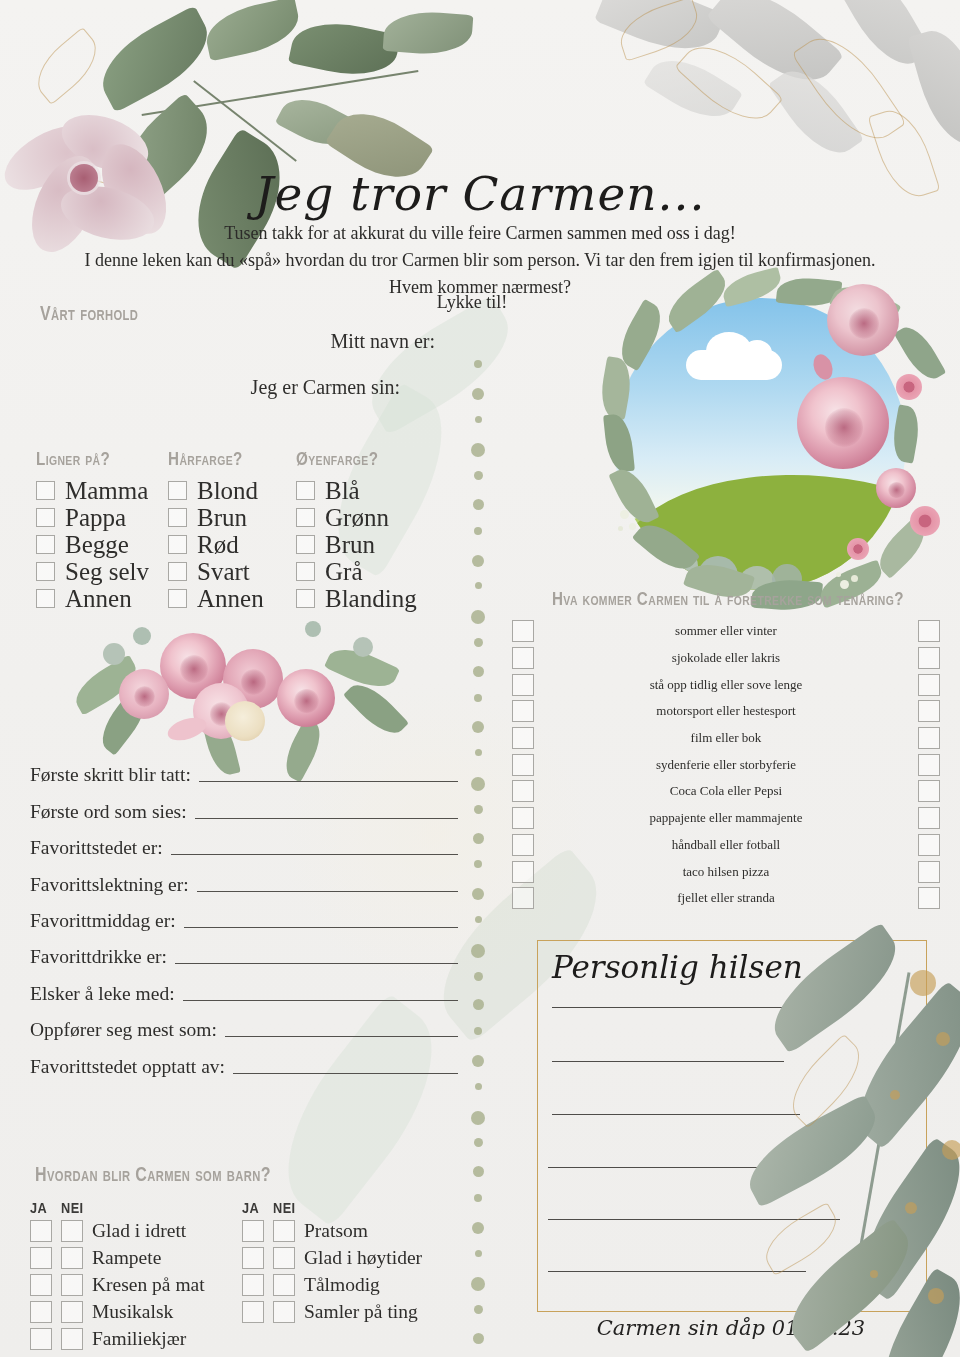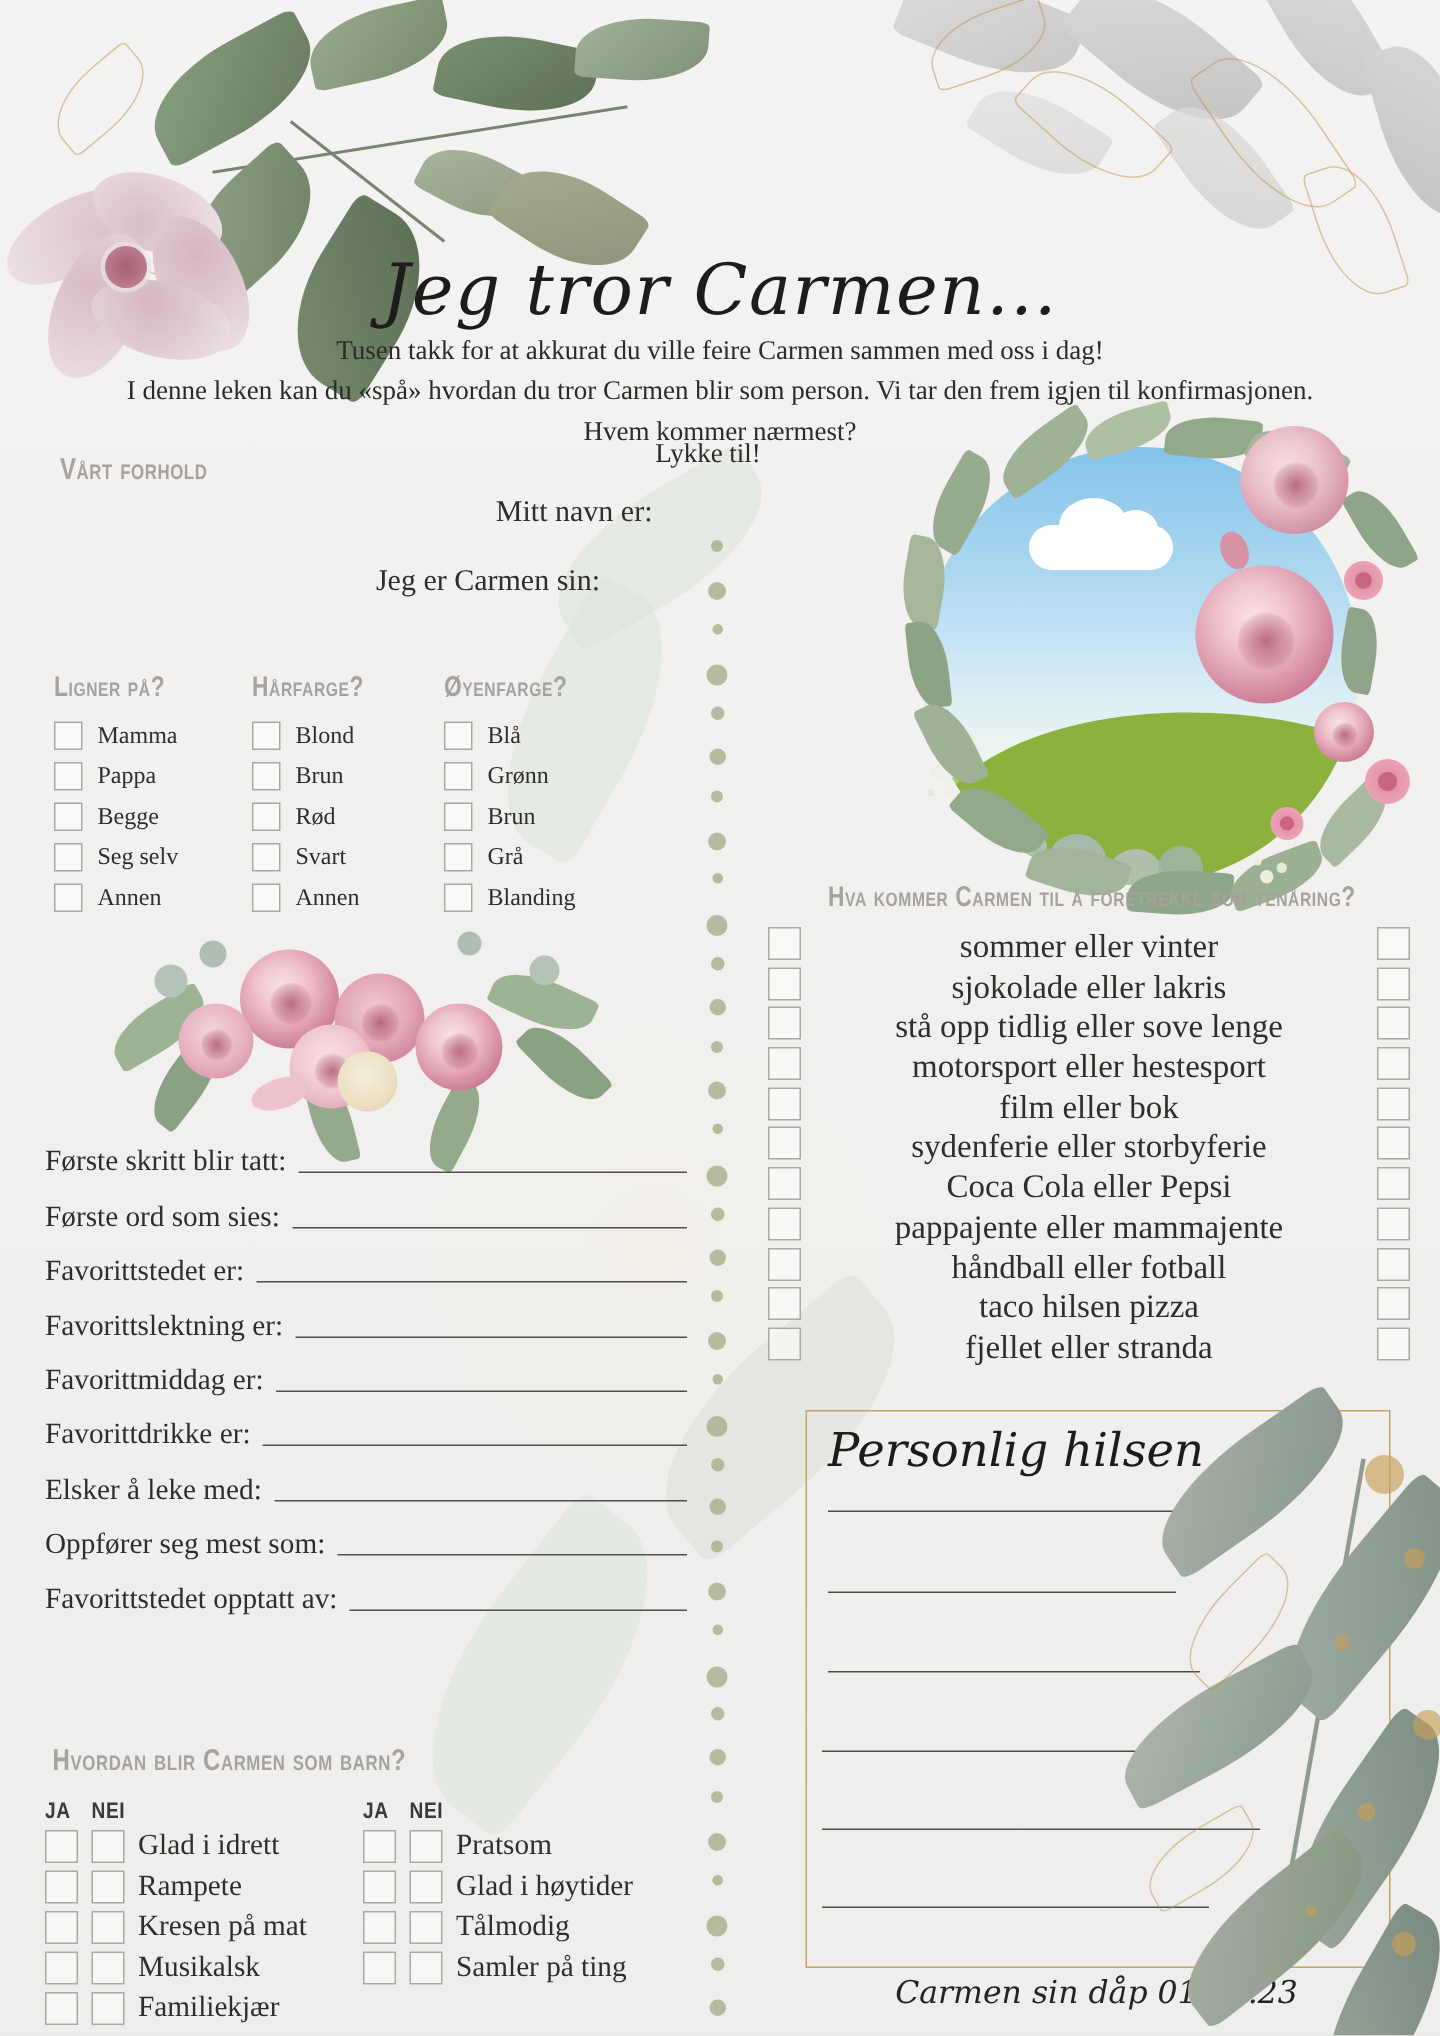--- a/index.html
+++ b/index.html
@@ -14,22 +14,22 @@
   .shead{font-family:"Liberation Sans",sans-serif;font-variant:small-caps;font-weight:700;color:#a6a29c;letter-spacing:.5px;}
   .cond{display:inline-block;transform:scaleX(.8);transform-origin:left center;white-space:nowrap;}
   .cond.center{transform-origin:center center;}
   .yn{font-family:"Liberation Sans",sans-serif;font-weight:700;color:#3b3a38;font-size:15px;letter-spacing:.5px;
       display:inline-block;transform:scaleX(.85);transform-origin:left center;}
   
   .cb{width:17px;height:17px;border:1.2px solid #a9a8a4;background:rgba(255,255,255,.55);display:inline-block;flex:none;}
   .cb.lg{width:20px;height:20px;}
   .write-line{flex:1;border-bottom:1.4px solid #53514d;height:1em;margin-left:8px;}
   .field-row{display:flex;align-items:flex-end;font-size:20px;flex-direction:column;}
-  .opt-row{display:flex;align-items:center;gap:10px;height:27px;font-size:16px;}
-  .teen-row{display:flex;height:26.7px;font-size:22px;gap:34px;}
+  .opt-row{display:flex;align-items:center;gap:10px;height:27px;font-size:25px;}
+  .teen-row{display:flex;align-items:center;height:26.7px;font-size:13px;gap:34px;}
   .teen-row .txt{flex:1;text-align:center;}
   .pred-row{display:flex;align-items:flex-end;height:36.4px;font-size:19.5px;}
   .pred-row .write-line{margin-bottom:4px;}
   .trait-row{display:flex;align-items:center;gap:9px;height:26.9px;font-size:19.5px;}
   .yn-head{display:flex;gap:11px;height:24px;align-items:flex-end;margin-bottom:2px;}
   
   .greet-box{left:537px;top:940px;width:388px;height:370px;border:1.6px solid #c8a25b;}
   .greet-title{position:absolute;left:14px;top:8px;font-family:"DejaVu Serif",serif;font-style:italic;font-size:31px;color:#1d1c1b;}
   .gline{position:absolute;border-bottom:1.3px solid #4e4c49;}
   .footer-script{left:537px;top:1316px;width:388px;text-align:center;font-family:"DejaVu Serif",serif;

